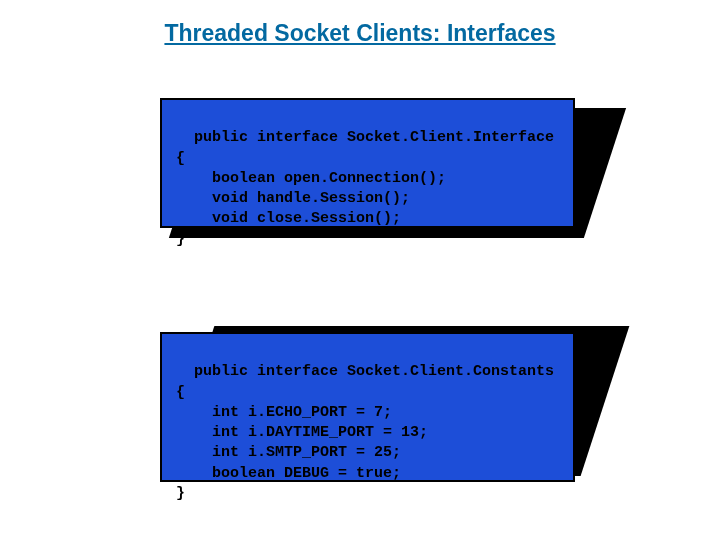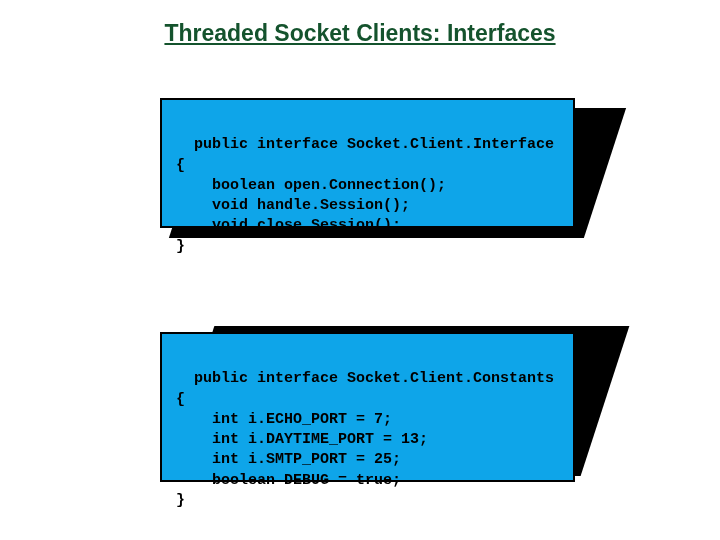--- a/index.html
+++ b/index.html
@@ -11,21 +11,21 @@
       position: relative;
     }
     .title {
       position: absolute;
       top: 20px;
       left: 0;
       right: 0;
       text-align: center;
       font-size: 23px;
       font-weight: bold;
-      color: #14532d;
+      color: #0369a1;
       text-decoration: underline;
     }
     .code-block {
       position: absolute;
       font-family: "Courier New", Courier, monospace;
       font-size: 15px;
       font-weight: bold;
       line-height: 1.35;
       white-space: pre;
     }
@@ -39,23 +39,23 @@
     .shadow2 {
       position: absolute;
       width: 415px;
       height: 150px;
       background: #000000;
       transform: skewX(-18deg);
     }
     .box {
       position: absolute;
       width: 415px;
-      background: #0ea5e9;
+      background: #1d4ed8;
       border: 2px solid #000000;
-      padding: 15px 14px;
+      padding: 8px 14px;
     }
   </style>
 </head>
 <body>
 
 <div class="title">Threaded Socket Clients: Interfaces</div>
 
 <div class="shadow" style="left:190px; top:108px;"></div>
 <div class="box code-block" style="left:160px; top:98px; height:130px;">
   <span>public interface Socket.Client.Interface

